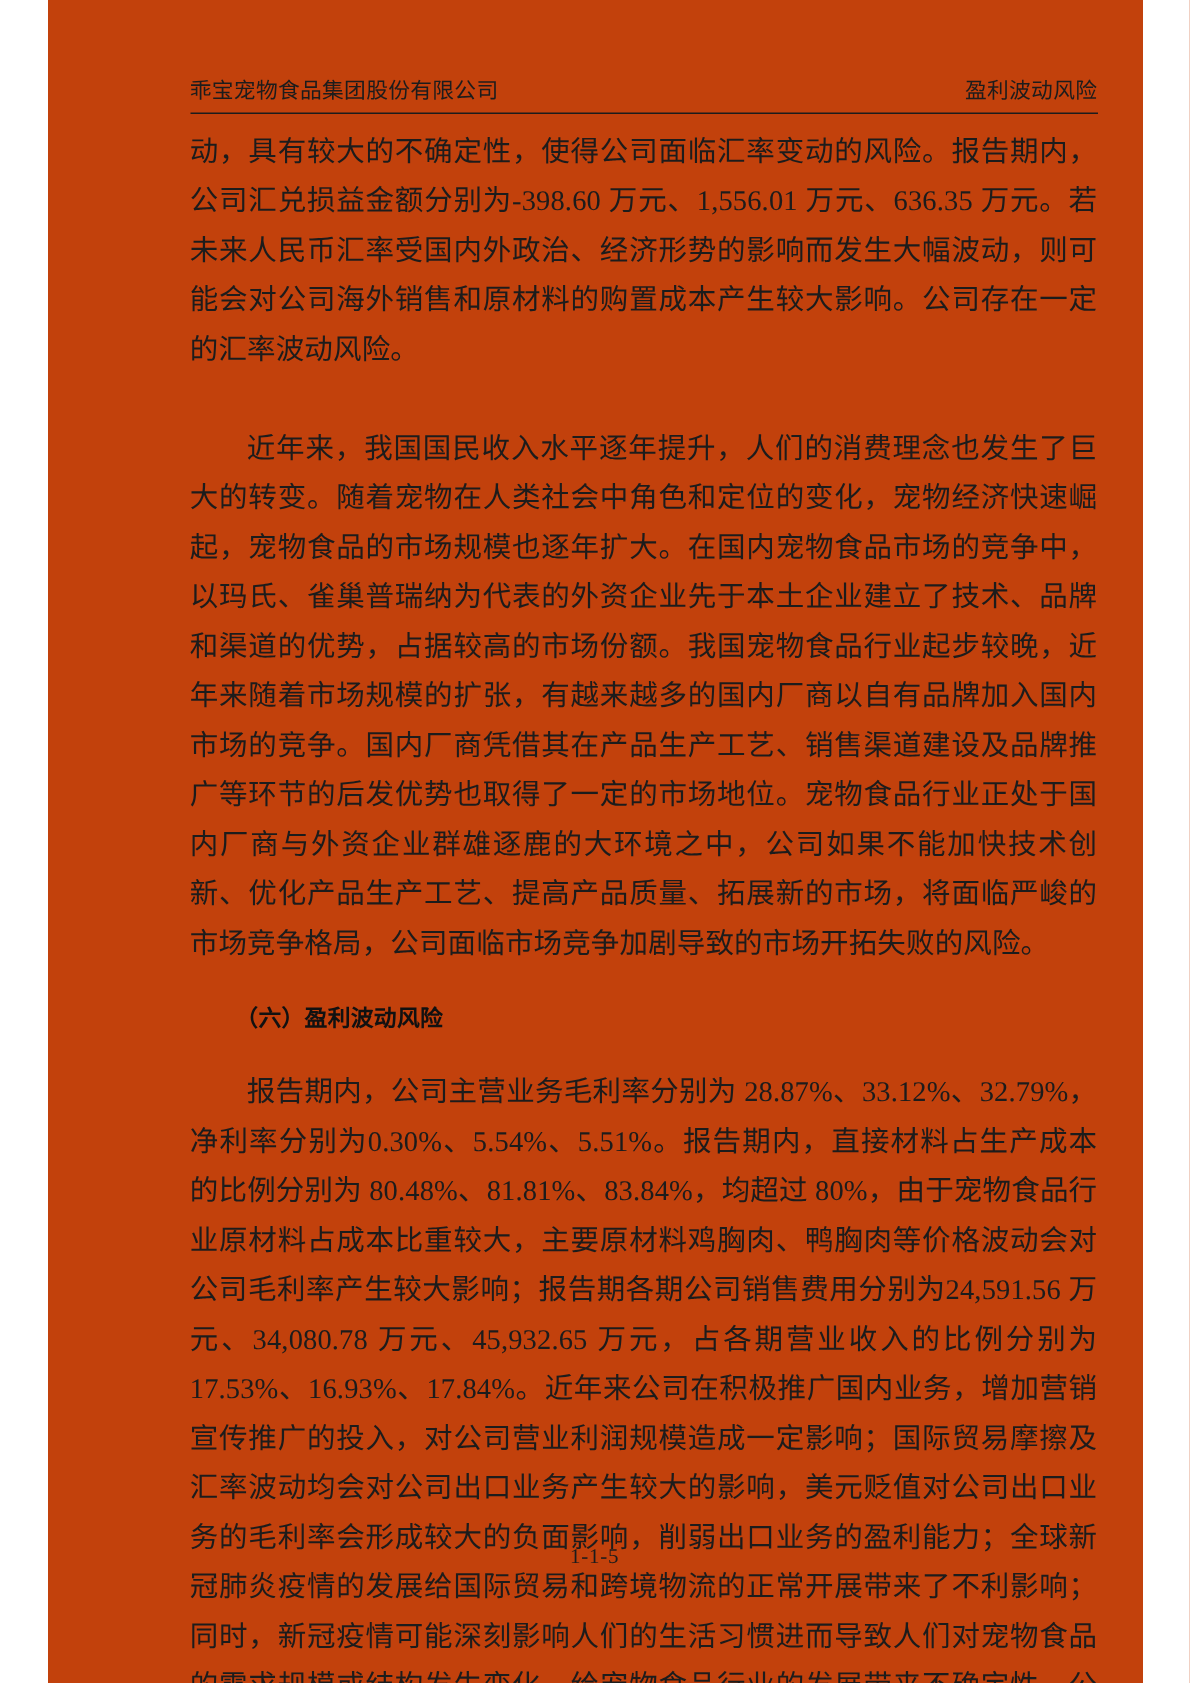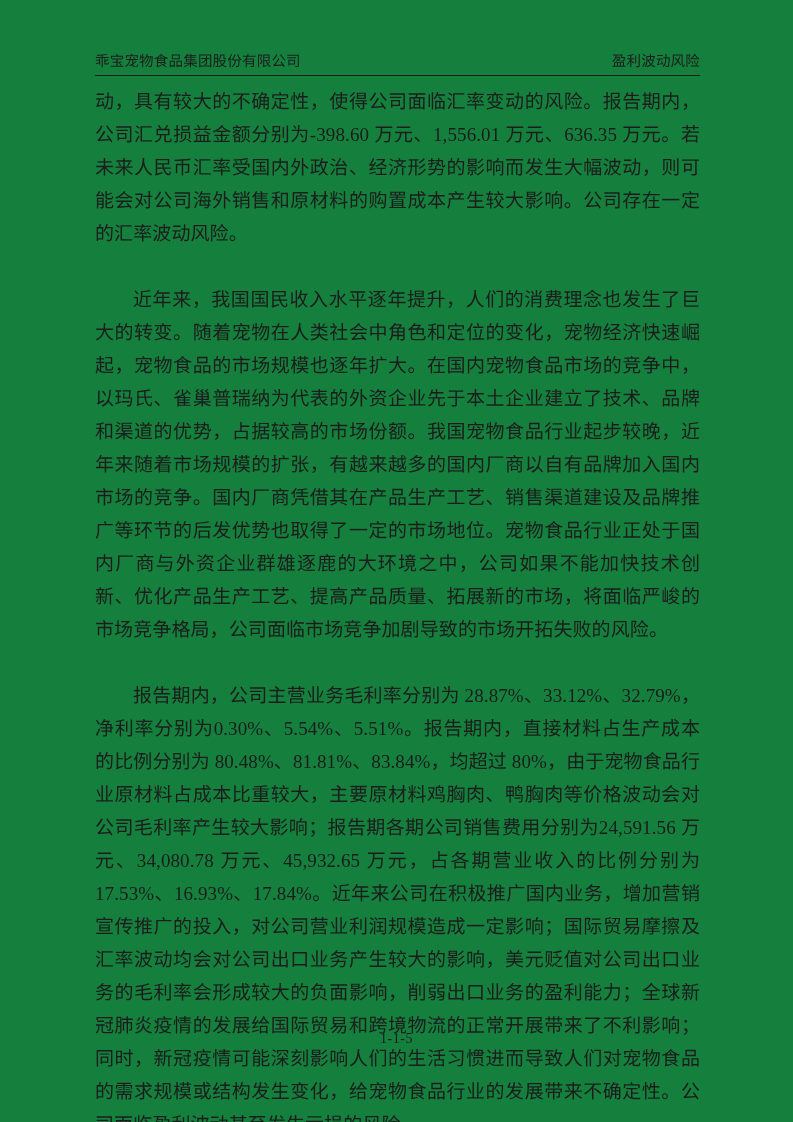--- a/index.html
+++ b/index.html
@@ -7,24 +7,24 @@
     margin: 0;
     padding: 0;
     background: #ffffff;
   }
   body {
     font-family: "Liberation Serif", "DejaVu Serif", serif;
     color: #1a1a1a;
   }
   .page {
     position: relative;
-    width: 793px;
+    width: 730px;
     height: 1122px;
     margin: 0 auto;
-    background: #15803d;
+    background: #c2410c;
     box-sizing: border-box;
     overflow: hidden;
   }
   .content {
     position: absolute;
     left: 95px;
     top: 50px;
     width: 605px;
   }
   
@@ -108,20 +108,21 @@
 
       <div class="gap-before-heading"></div>
 
 
       <div class="gap-after-heading"></div>
 
       <p class="para indent">近年来，我国国民收入水平逐年提升，人们的消费理念也发生了巨大的转变。随着宠物在人类社会中角色和定位的变化，宠物经济快速崛起，宠物食品的市场规模也逐年扩大。在国内宠物食品市场的竞争中，以玛氏、雀巢普瑞纳为代表的外资企业先于本土企业建立了技术、品牌和渠道的优势，占据较高的市场份额。我国宠物食品行业起步较晚，近年来随着市场规模的扩张，有越来越多的国内厂商以自有品牌加入国内市场的竞争。国内厂商凭借其在产品生产工艺、销售渠道建设及品牌推广等环节的后发优势也取得了一定的市场地位。宠物食品行业正处于国内厂商与外资企业群雄逐鹿的大环境之中，公司如果不能加快技术创新、优化产品生产工艺、提高产品质量、拓展新的市场，将面临严峻的市场竞争格局，公司面临市场竞争加剧导致的市场开拓失败的风险。</p>
 
       <div class="gap-before-heading"></div>
 
+      <h3 class="section-heading">（六）盈利波动风险</h3>
 
       <div class="gap-after-heading"></div>
 
       <p class="para indent">报告期内，公司主营业务毛利率分别为 28.87%、33.12%、32.79%，净利率分别为0.30%、5.54%、5.51%。报告期内，直接材料占生产成本的比例分别为 80.48%、81.81%、83.84%，均超过 80%，由于宠物食品行业原材料占成本比重较大，主要原材料鸡胸肉、鸭胸肉等价格波动会对公司毛利率产生较大影响；报告期各期公司销售费用分别为24,591.56 万元、34,080.78 万元、45,932.65 万元，占各期营业收入的比例分别为 17.53%、16.93%、17.84%。近年来公司在积极推广国内业务，增加营销宣传推广的投入，对公司营业利润规模造成一定影响；国际贸易摩擦及汇率波动均会对公司出口业务产生较大的影响，美元贬值对公司出口业务的毛利率会形成较大的负面影响，削弱出口业务的盈利能力；全球新冠肺炎疫情的发展给国际贸易和跨境物流的正常开展带来了不利影响；同时，新冠疫情可能深刻影响人们的生活习惯进而导致人们对宠物食品的需求规模或结构发生变化，给宠物食品行业的发展带来不确定性。公司面临盈利波动甚至发生亏损的风险。</p>
 
       <div class="gap-para"></div>
 
       <p class="para indent">上述特别风险提示并不能涵盖公司全部的风险及其他重要事项，具有较大的不确定性</p>
 
     </div>

